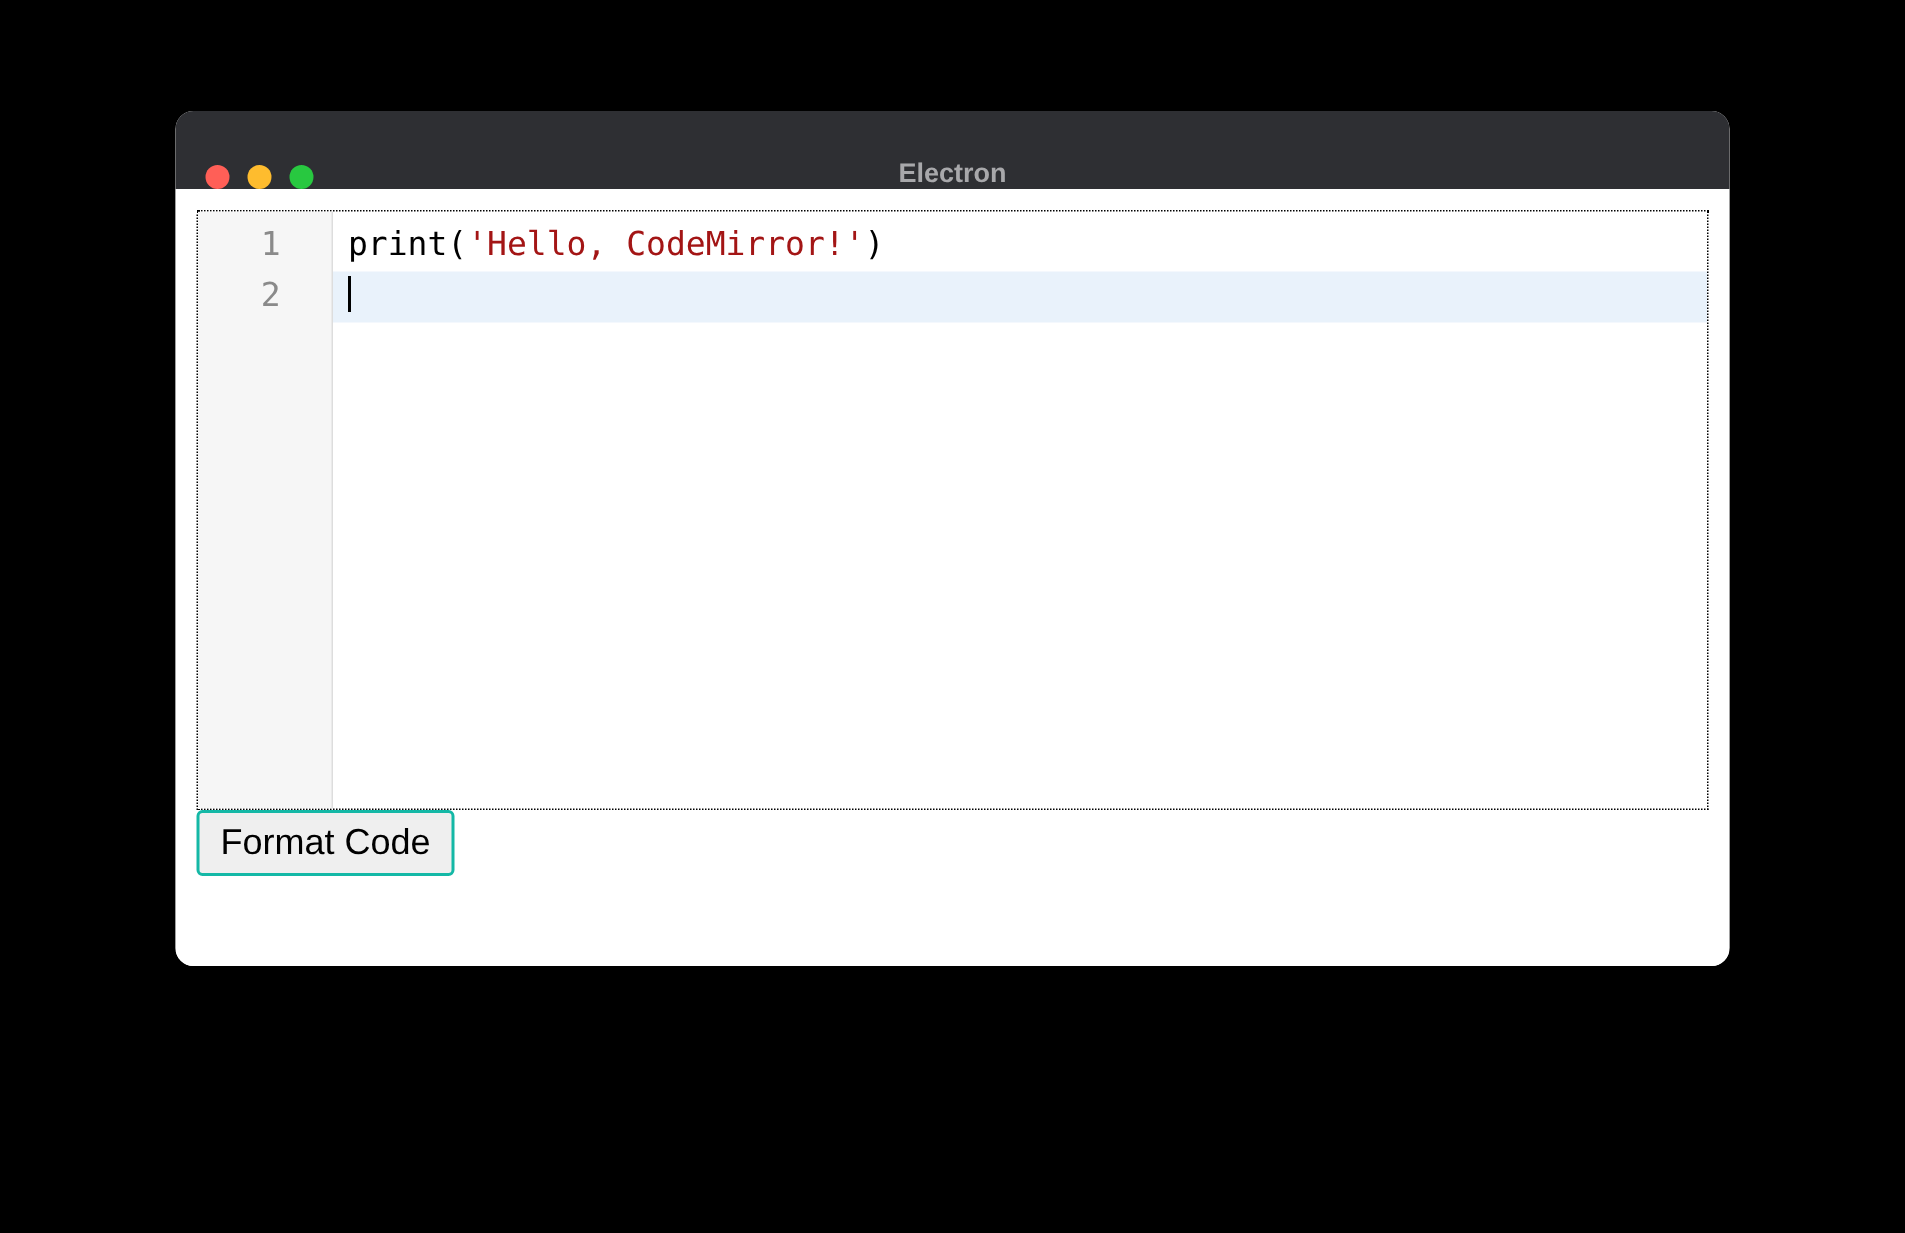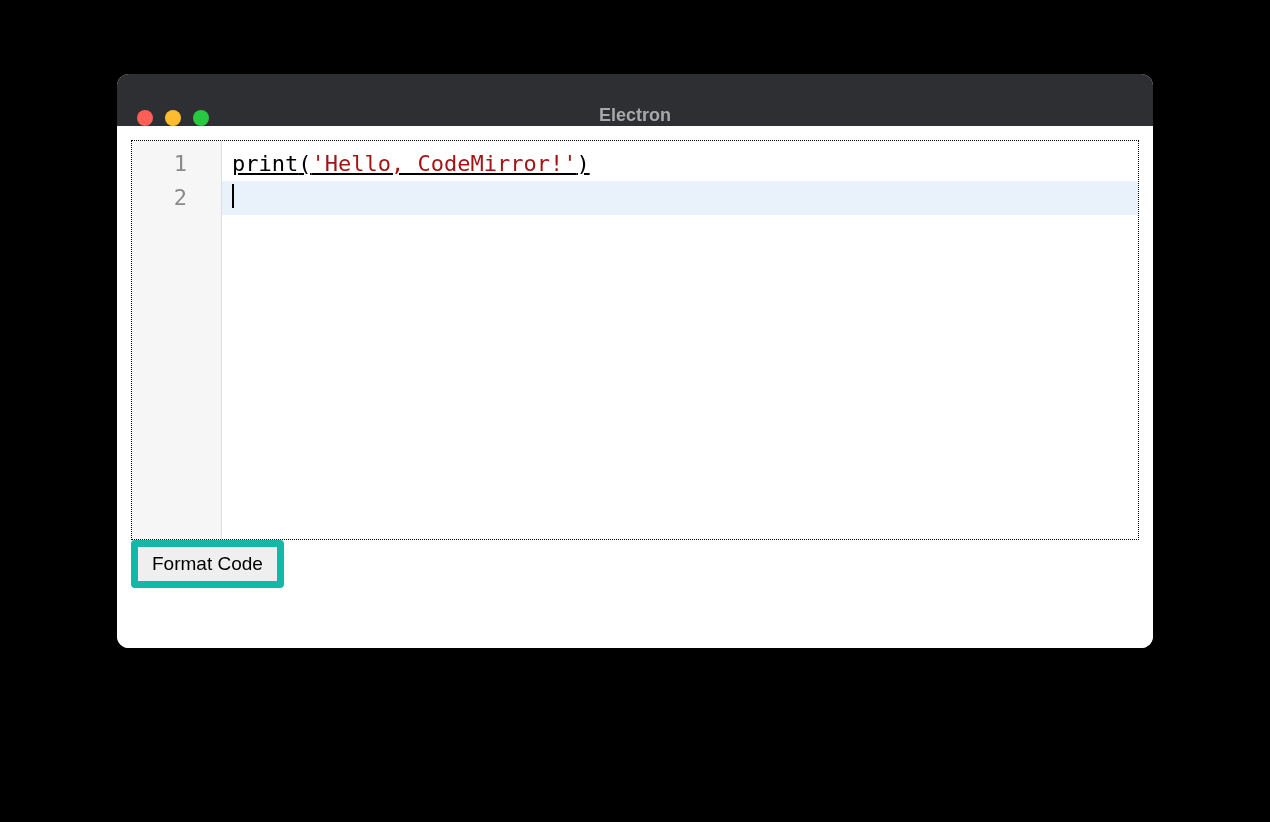--- a/index.html
+++ b/index.html
@@ -95,21 +95,20 @@
     .gutter-line {
       padding: 2px 34px 2px 8px;
       line-height: 30px;
       height: 34px;
     }
     
     .code-area {
       flex: 1;
       padding: 6px 0;
       position: relative;
-      text-decoration: underline;
     }
     
     .code-line {
       padding: 2px 10px;
       line-height: 30px;
       height: 34px;
       white-space: pre;
       position: relative;
     }
     
@@ -128,24 +127,24 @@
       background: #000;
       vertical-align: text-bottom;
       position: relative;
       top: -2px;
     }
     
     .format-btn {
       margin-top: 0px;
       margin-left: 0px;
       background: #efefef;
-      border: 7px solid #14b8a6;
+      border: 2px solid #14b8a6;
       border-radius: 4px;
       padding: 6px 14px;
-      font-size: 19px;
+      font-size: 24px;
       font-family: inherit;
       cursor: pointer;
       color: #000;
     }
   </style>
 </head>
 <body>
 
 <div class="window">
   <div class="titlebar">

